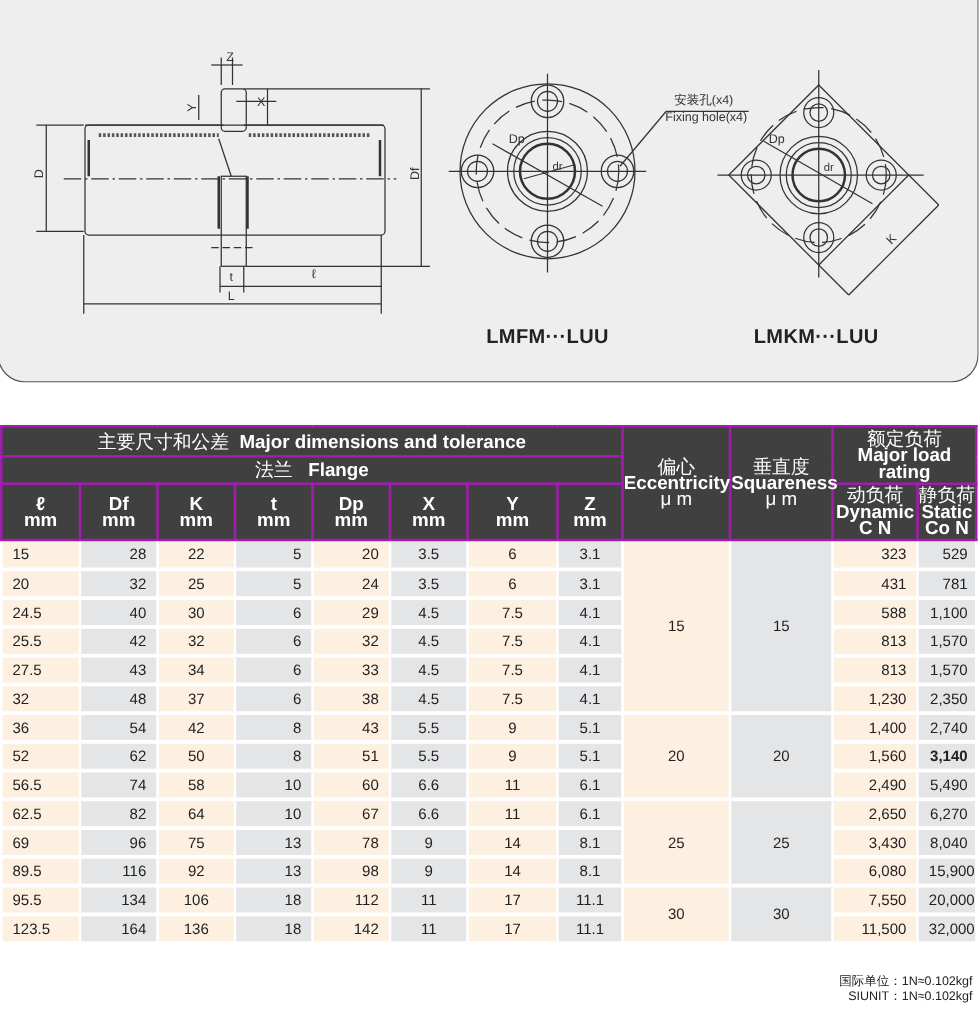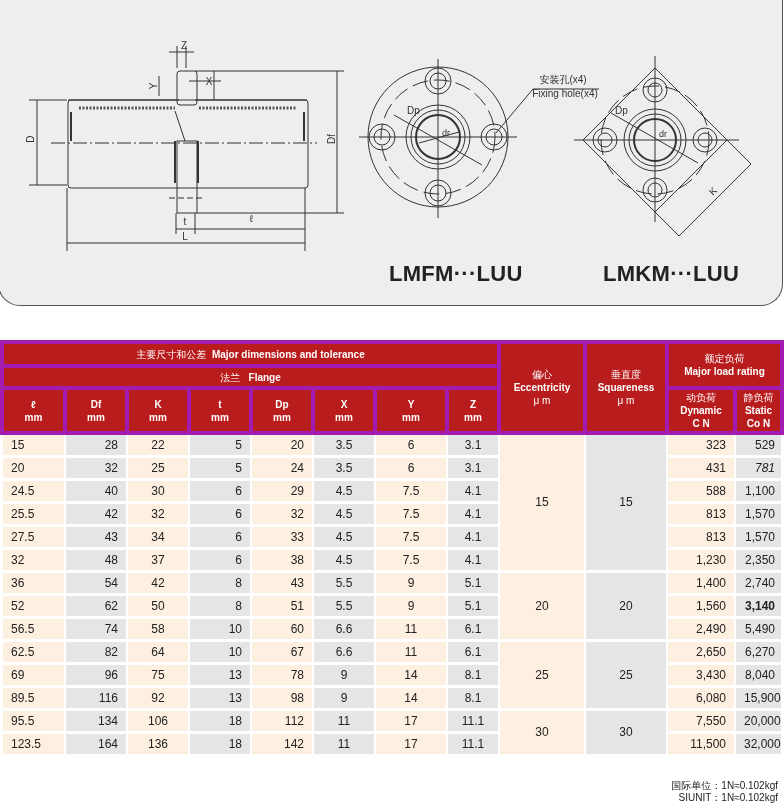--- a/index.html
+++ b/index.html
@@ -6,32 +6,32 @@
   html, body { width: 784px; height: 811px; background: #ffffff; overflow: hidden; }
   body { font-family: "Liberation Sans", "DejaVu Sans", sans-serif; color: #222; position: relative; }
 
   .drawing-panel {
     position: absolute; left: -2px; top: -4px; width: 785px; height: 310px;
     background: #eeeeee; border: 1.5px solid #555; border-top: none;
     border-radius: 0 0 22px 22px;
   }
   .drawing-panel svg { position: absolute; left: 0; top: 0; }
   .model-label {
-    position: absolute; font-weight: bold; font-size: 22px; color: #222; letter-spacing: 0.3px;
+    position: absolute; font-weight: bold; font-size: 16px; color: #222; letter-spacing: 0.3px;
   }
 
   table.spec {
     position: absolute; left: 0; top: 340px; width: 780px;
     border-collapse: collapse; table-layout: fixed;
     font-size: 12px;
   }
   table.spec th {
-    background: #b91c1c; color: #fff; font-weight: bold;
-    border: 4px solid #a21caf; text-align: center; line-height: 13px;
-    font-size: 10px;
+    background: #404040; color: #fff; font-weight: bold;
+    border: 2px solid #a21caf; text-align: center; line-height: 13px;
+    font-size: 15px;
   }
   table.spec th .cn { font-weight: normal; }
   table.spec th .unit { font-weight: bold; }
   table.spec td {
     border-left: 2px solid #fff; border-right: 2px solid #fff;
     border-bottom: 3px solid #fff;
     height: 23px; padding: 0 8px; font-size: 12px; color: #222;
   }
   td.c-a { background: #fdf0e0; }
   td.c-b { background: #e4e5e7; }
@@ -253,21 +253,21 @@
       <tr>
         <td class="c-a left">20</td>
         <td class="c-b right">32</td>
         <td class="c-a center">25</td>
         <td class="c-b right">5</td>
         <td class="c-a right">24</td>
         <td class="c-b center">3.5</td>
         <td class="c-a center">6</td>
         <td class="c-b center">3.1</td>
         <td class="c-a right">431</td>
-        <td class="c-b right" style="padding-right: 6px; font-style: italic;">781</td>
+        <td class="c-b right" style="padding-right: 6px;">781</td>
       </tr>
       <tr>
         <td class="c-a left">24.5</td>
         <td class="c-b right">40</td>
         <td class="c-a center">30</td>
         <td class="c-b right">6</td>
         <td class="c-a right">29</td>
         <td class="c-b center">4.5</td>
         <td class="c-a center">7.5</td>
         <td class="c-b center">4.1</td>

